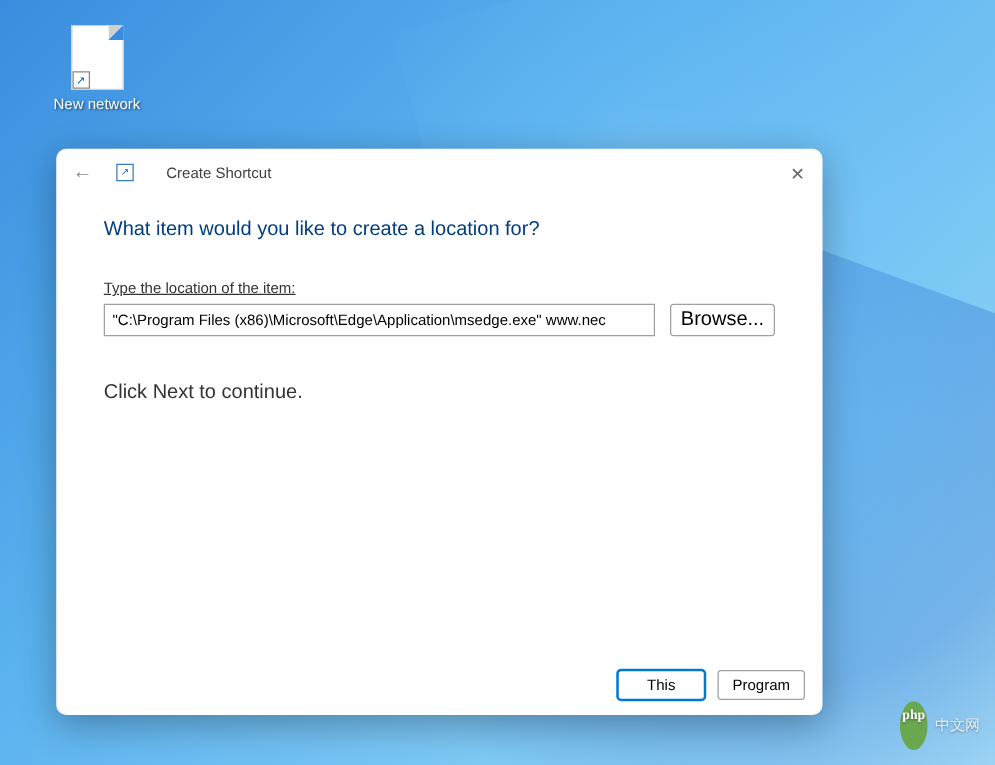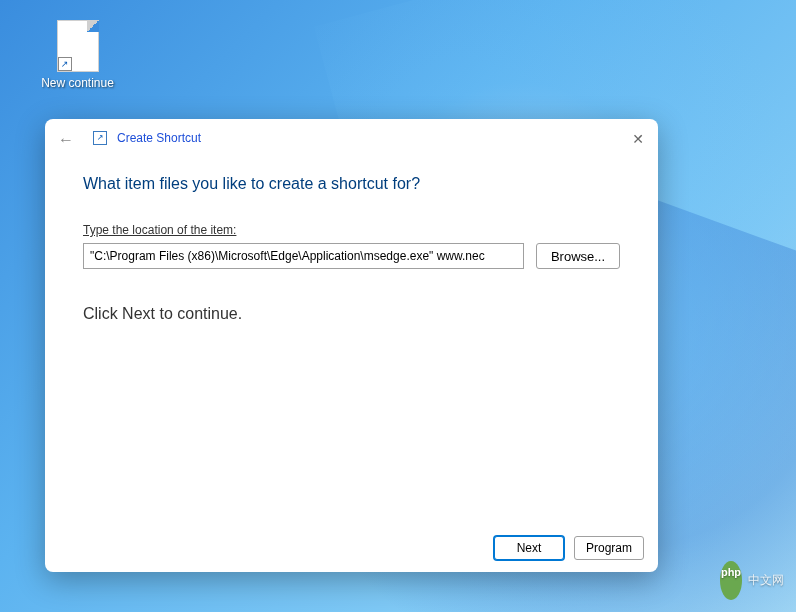--- a/index.html
+++ b/index.html
@@ -99,23 +99,23 @@
       width: 14px; height: 14px;
       border: 1px solid #3a7ac0;
       margin-left: 18px;
       font-size: 8px;
       line-height: 12px;
       text-align: center;
       color: #0a5cb8;
       background: #fff;
     }
     .title-text {
-      margin-left: 10px;
-      font-size: 12px;
-      color: #1d4ed8;
+      margin-left: 26px;
+      font-size: 12px;
+      color: #404040;
     }
     .close-btn {
       position: absolute;
       top: 8px; right: 8px;
       width: 24px; height: 24px;
       color: #666;
       font-size: 14px;
       line-height: 24px;
       text-align: center;
       cursor: pointer;
@@ -155,21 +155,21 @@
       padding: 0 6px;
       font-size: 12px;
       font-family: inherit;
       outline: none;
     }
     .browse-btn {
       width: 84px;
       height: 26px;
       border: 1px solid #a0a0a0;
       background: #ffffff;
-      font-size: 13px;
+      font-size: 16px;
       cursor: pointer;
       border-radius: 3px;
     }
     .hint {
       font-size: 16px;
     }
     .footer {
       height: 48px;
       display: flex;
       align-items: center;
@@ -203,53 +203,54 @@
     }
     .watermark .logo {
       width: 22px; height: 39px;
       background: #6aa84f;
       border-radius: 50%;
       font-size: 11px;
       line-height: 22px;
       text-align: center;
       color: #fff;
       font-weight: bold;
+      font-family: Liberation Serif, serif;
     }
   </style>
 </head>
 <body>
 
 <div class="bg-swirl"></div>
 <div class="bg-swirl2"></div>
 
 <div class="desktop-icon">
   <div class="file-icon">
     <div class="shortcut-arrow">↗</div>
   </div>
-  <div class="label">New continue</div>
+  <div class="label">New network</div>
 </div>
 
 <div class="dialog">
   <div class="title-bar">
     <div class="back-btn">←</div>
     <div class="title-icon">↗</div>
     <div class="title-text">Create Shortcut</div>
     <div class="close-btn">✕</div>
   </div>
   <div class="content">
-    <div class="heading">What item files you like to create a shortcut for?</div>
+    <div class="heading">What item would you like to create a location for?</div>
     <div class="field-label">Type the location of the item:</div>
     <div class="field-row">
       <input type="text" class="loc-input" value="&quot;C:\Program Files (x86)\Microsoft\Edge\Application\msedge.exe&quot; www.nec" style="">
       <button class="browse-btn">Browse...</button>
     </div>
     <div class="hint">Click Next to continue.</div>
   </div>
   <div class="footer">
-    <button class="action-btn primary">Next</button>
+    <button class="action-btn primary">This</button>
     <button class="action-btn">Program</button>
   </div>
 </div>
 
 <div class="watermark">
   <div class="logo">php</div>
   <span>中文网</span>
 </div>
 
 </body></html>

